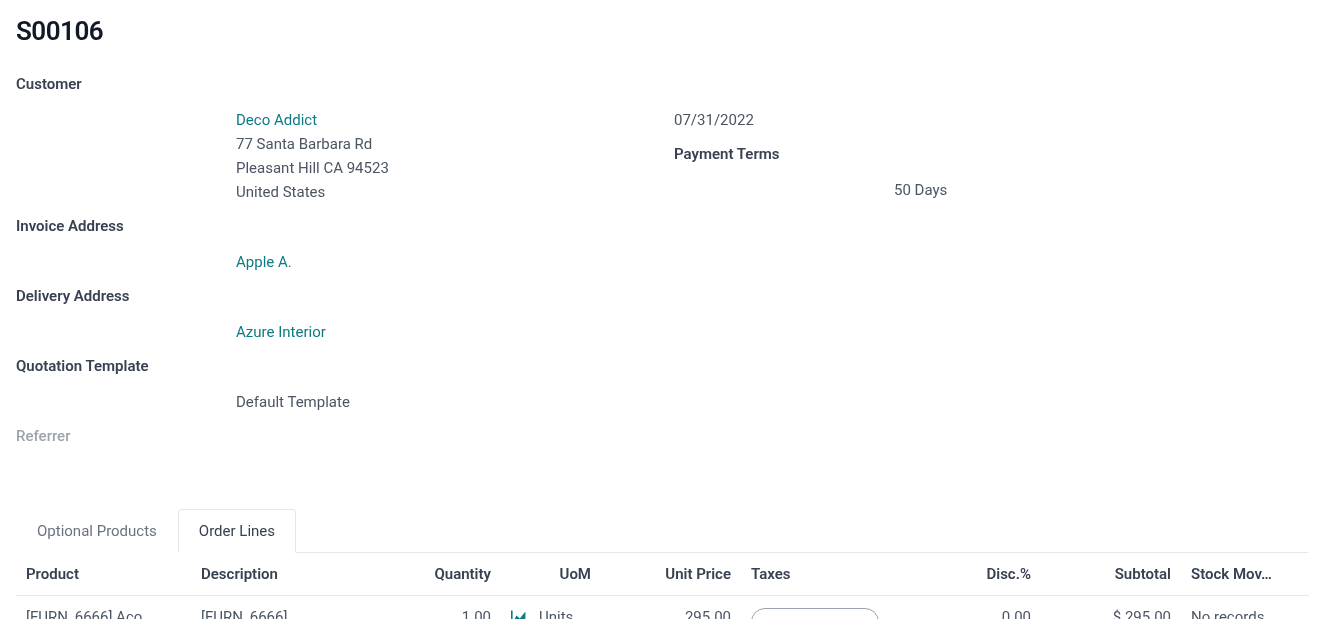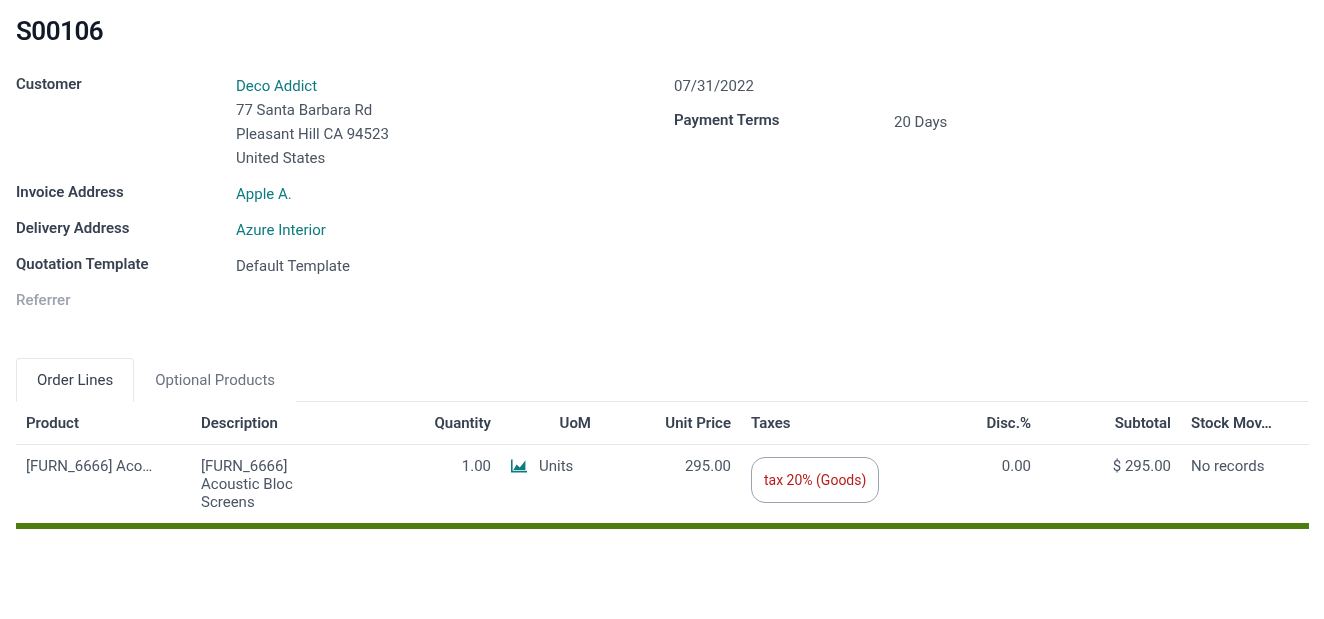--- a/index.html
+++ b/index.html
@@ -38,20 +38,21 @@
     flex-shrink: 0;
     padding-top: 1px;
   }
   .form-label.muted {
     color: #9ca3af;
     font-weight: 500;
   }
   .form-value {
     color: #4b5563;
     line-height: 1.6;
+    margin-top: 34px;
   }
   .link {
     color: #0d7b82;
     cursor: pointer;
   }
   .link-strong {
     color: #0d7b82;
     font-weight: 600;
     cursor: pointer;
   }
@@ -173,29 +174,29 @@
 
   <div class="form-col">
 
     <div class="form-row">
       <div class="form-value">07/31/2022</div>
     </div>
 
 
     <div class="form-row">
       <div class="form-label">Payment Terms</div>
-      <div class="form-value">20 Days</div>
+      <div class="form-value">50 Days</div>
     </div>
 
   </div>
 </div>
 
 <div class="tabs">
+  <div class="tab">Optional Products</div>
   <div class="tab active">Order Lines</div>
-  <div class="tab">Optional Products</div>
 </div>
 
 <table class="lines">
   <colgroup>
     <col style="width:175px">
     <col style="width:150px">
     <col style="width:160px">
     <col style="width:100px">
     <col style="width:140px">
     <col style="width:190px">

